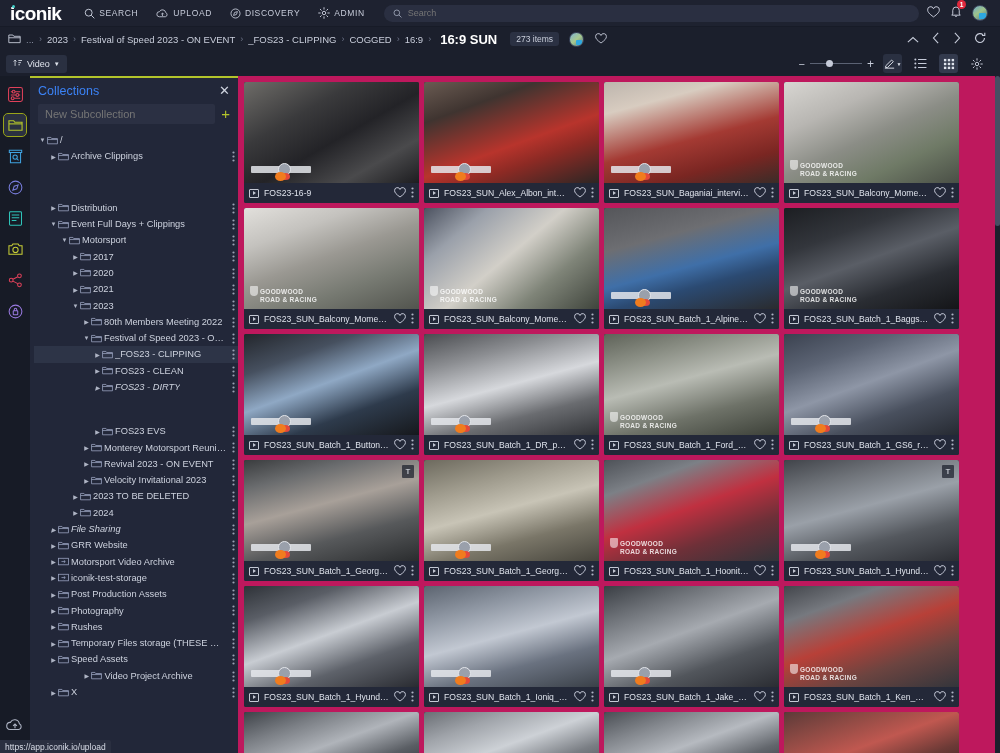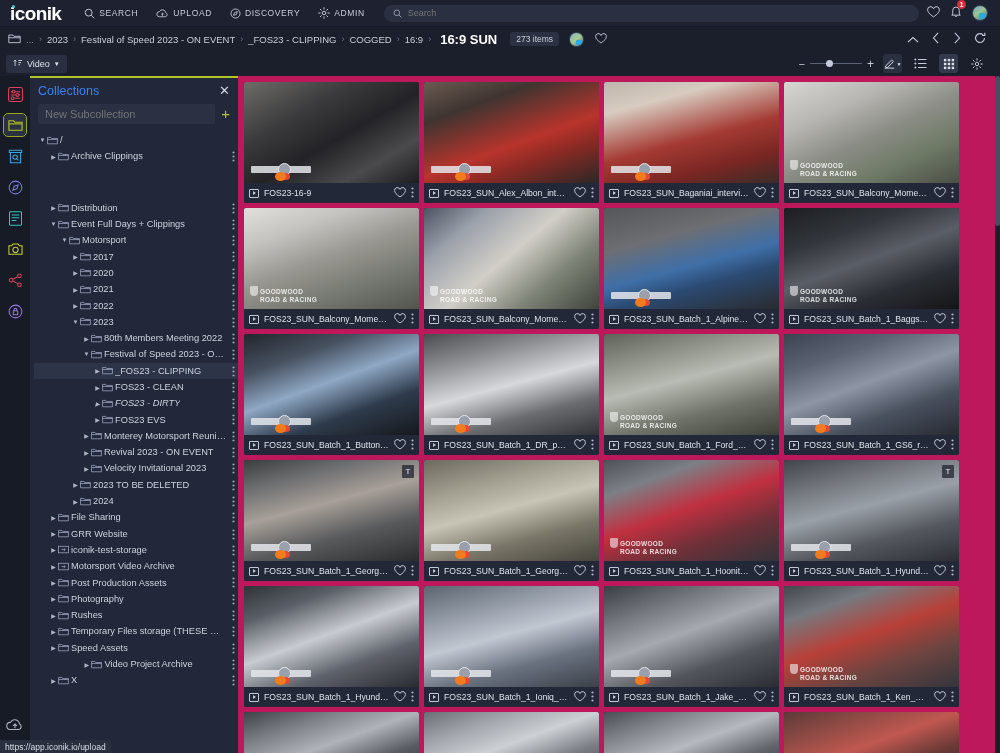--- a/index.html
+++ b/index.html
@@ -566,35 +566,20 @@
               </svg>
             </span>
             <span class="lbl">2021</span>
             <span class="kebab"><svg width="3" height="11" viewBox="0 0 3 11">
                 <circle cx="1.5" cy="1.5" r="1.1" fill="#9aa1b3"></circle>
                 <circle cx="1.5" cy="5.5" r="1.1" fill="#9aa1b3"></circle>
                 <circle cx="1.5" cy="9.5" r="1.1" fill="#9aa1b3"></circle>
               </svg></span>
           </div>
           <div class="trow" style="padding-left: 37px;">
-            <span class="caret">▶</span>
-            <span class="fico">
-              <svg width="11" height="9" viewBox="0 0 14 11">
-                <path d="M.7 1.6h4.3l1 1.4H13.3V9.7H.7z" fill="none" stroke="#9aa3c0" stroke-width="1"></path>
-                <line x1="0.7" y1="4.3" x2="13.3" y2="4.3" stroke="#9aa3c0" stroke-width="1"></line>
-              </svg>
-            </span>
-            <span class="lbl">2022</span>
-            <span class="kebab"><svg width="3" height="11" viewBox="0 0 3 11">
-                <circle cx="1.5" cy="1.5" r="1.1" fill="#9aa1b3"></circle>
-                <circle cx="1.5" cy="5.5" r="1.1" fill="#9aa1b3"></circle>
-                <circle cx="1.5" cy="9.5" r="1.1" fill="#9aa1b3"></circle>
-              </svg></span>
-          </div>
-          <div class="trow" style="padding-left: 37px;">
             <span class="caret">▼</span>
             <span class="fico">
               <svg width="11" height="9" viewBox="0 0 14 11">
                 <path d="M.7 1.6h4.3l1 1.4H13.3V9.7H.7z" fill="none" stroke="#9aa3c0" stroke-width="1"></path>
                 <line x1="0.7" y1="4.3" x2="13.3" y2="4.3" stroke="#9aa3c0" stroke-width="1"></line>
               </svg>
             </span>
             <span class="lbl">2023</span>
             <span class="kebab"><svg width="3" height="11" viewBox="0 0 3 11">
                 <circle cx="1.5" cy="1.5" r="1.1" fill="#9aa1b3"></circle>
@@ -670,21 +655,21 @@
                 <line x1="0.7" y1="4.3" x2="13.3" y2="4.3" stroke="#9aa3c0" stroke-width="1"></line>
               </svg>
             </span>
             <span class="lbl">FOS23 - DIRTY</span>
             <span class="kebab"><svg width="3" height="11" viewBox="0 0 3 11">
                 <circle cx="1.5" cy="1.5" r="1.1" fill="#9aa1b3"></circle>
                 <circle cx="1.5" cy="5.5" r="1.1" fill="#9aa1b3"></circle>
                 <circle cx="1.5" cy="9.5" r="1.1" fill="#9aa1b3"></circle>
               </svg></span>
           </div>
-          <div class="trow" style="padding-left: 59px;">
+          <div class="trow" style="padding-left: 59px; margin-top: 28px;">
             <span class="caret">▶</span>
             <span class="fico">
               <svg width="11" height="9" viewBox="0 0 14 11">
                 <path d="M.7 1.6h4.3l1 1.4H13.3V9.7H.7z" fill="none" stroke="#9aa3c0" stroke-width="1"></path>
                 <line x1="0.7" y1="4.3" x2="13.3" y2="4.3" stroke="#9aa3c0" stroke-width="1"></line>
               </svg>
             </span>
             <span class="lbl">FOS23 EVS</span>
             <span class="kebab"><svg width="3" height="11" viewBox="0 0 3 11">
                 <circle cx="1.5" cy="1.5" r="1.1" fill="#9aa1b3"></circle>
@@ -760,21 +745,21 @@
                 <line x1="0.7" y1="4.3" x2="13.3" y2="4.3" stroke="#9aa3c0" stroke-width="1"></line>
               </svg>
             </span>
             <span class="lbl">2024</span>
             <span class="kebab"><svg width="3" height="11" viewBox="0 0 3 11">
                 <circle cx="1.5" cy="1.5" r="1.1" fill="#9aa1b3"></circle>
                 <circle cx="1.5" cy="5.5" r="1.1" fill="#9aa1b3"></circle>
                 <circle cx="1.5" cy="9.5" r="1.1" fill="#9aa1b3"></circle>
               </svg></span>
           </div>
-          <div class="trow" style="padding-left: 15px;">
+          <div class="trow" style="padding-left: 15px; font-style: italic;">
             <span class="caret">▶</span>
             <span class="fico">
               <svg width="11" height="9" viewBox="0 0 14 11">
                 <path d="M.7 1.6h4.3l1 1.4H13.3V9.7H.7z" fill="none" stroke="#9aa3c0" stroke-width="1"></path>
                 <line x1="0.7" y1="4.3" x2="13.3" y2="4.3" stroke="#9aa3c0" stroke-width="1"></line>
               </svg>
             </span>
             <span class="lbl">File Sharing</span>
             <span class="kebab"><svg width="3" height="11" viewBox="0 0 3 11">
                 <circle cx="1.5" cy="1.5" r="1.1" fill="#9aa1b3"></circle>
@@ -798,36 +783,36 @@
               </svg></span>
           </div>
           <div class="trow" style="padding-left: 15px;">
             <span class="caret">▶</span>
             <span class="fico">
               <svg width="11" height="9" viewBox="0 0 14 11">
                 <rect x="0.7" y="1.4" width="12.6" height="8.3" fill="none" stroke="#9aa3c0" stroke-width="1"></rect>
                 <path d="M4.4 5.6h4.8M7.4 3.9l1.8 1.7-1.8 1.7" fill="none" stroke="#9aa3c0" stroke-width="1"></path>
               </svg>
             </span>
-            <span class="lbl">iconik-test-storage</span>
+            <span class="lbl">Motorsport Video Archive</span>
             <span class="kebab"><svg width="3" height="11" viewBox="0 0 3 11">
                 <circle cx="1.5" cy="1.5" r="1.1" fill="#9aa1b3"></circle>
                 <circle cx="1.5" cy="5.5" r="1.1" fill="#9aa1b3"></circle>
                 <circle cx="1.5" cy="9.5" r="1.1" fill="#9aa1b3"></circle>
               </svg></span>
           </div>
           <div class="trow" style="padding-left: 15px;">
             <span class="caret">▶</span>
             <span class="fico">
               <svg width="11" height="9" viewBox="0 0 14 11">
                 <rect x="0.7" y="1.4" width="12.6" height="8.3" fill="none" stroke="#9aa3c0" stroke-width="1"></rect>
                 <path d="M4.4 5.6h4.8M7.4 3.9l1.8 1.7-1.8 1.7" fill="none" stroke="#9aa3c0" stroke-width="1"></path>
               </svg>
             </span>
-            <span class="lbl">Motorsport Video Archive</span>
+            <span class="lbl">iconik-test-storage</span>
             <span class="kebab"><svg width="3" height="11" viewBox="0 0 3 11">
                 <circle cx="1.5" cy="1.5" r="1.1" fill="#9aa1b3"></circle>
                 <circle cx="1.5" cy="5.5" r="1.1" fill="#9aa1b3"></circle>
                 <circle cx="1.5" cy="9.5" r="1.1" fill="#9aa1b3"></circle>
               </svg></span>
           </div>
           <div class="trow" style="padding-left: 15px;">
             <span class="caret">▶</span>
             <span class="fico">
               <svg width="11" height="9" viewBox="0 0 14 11">

